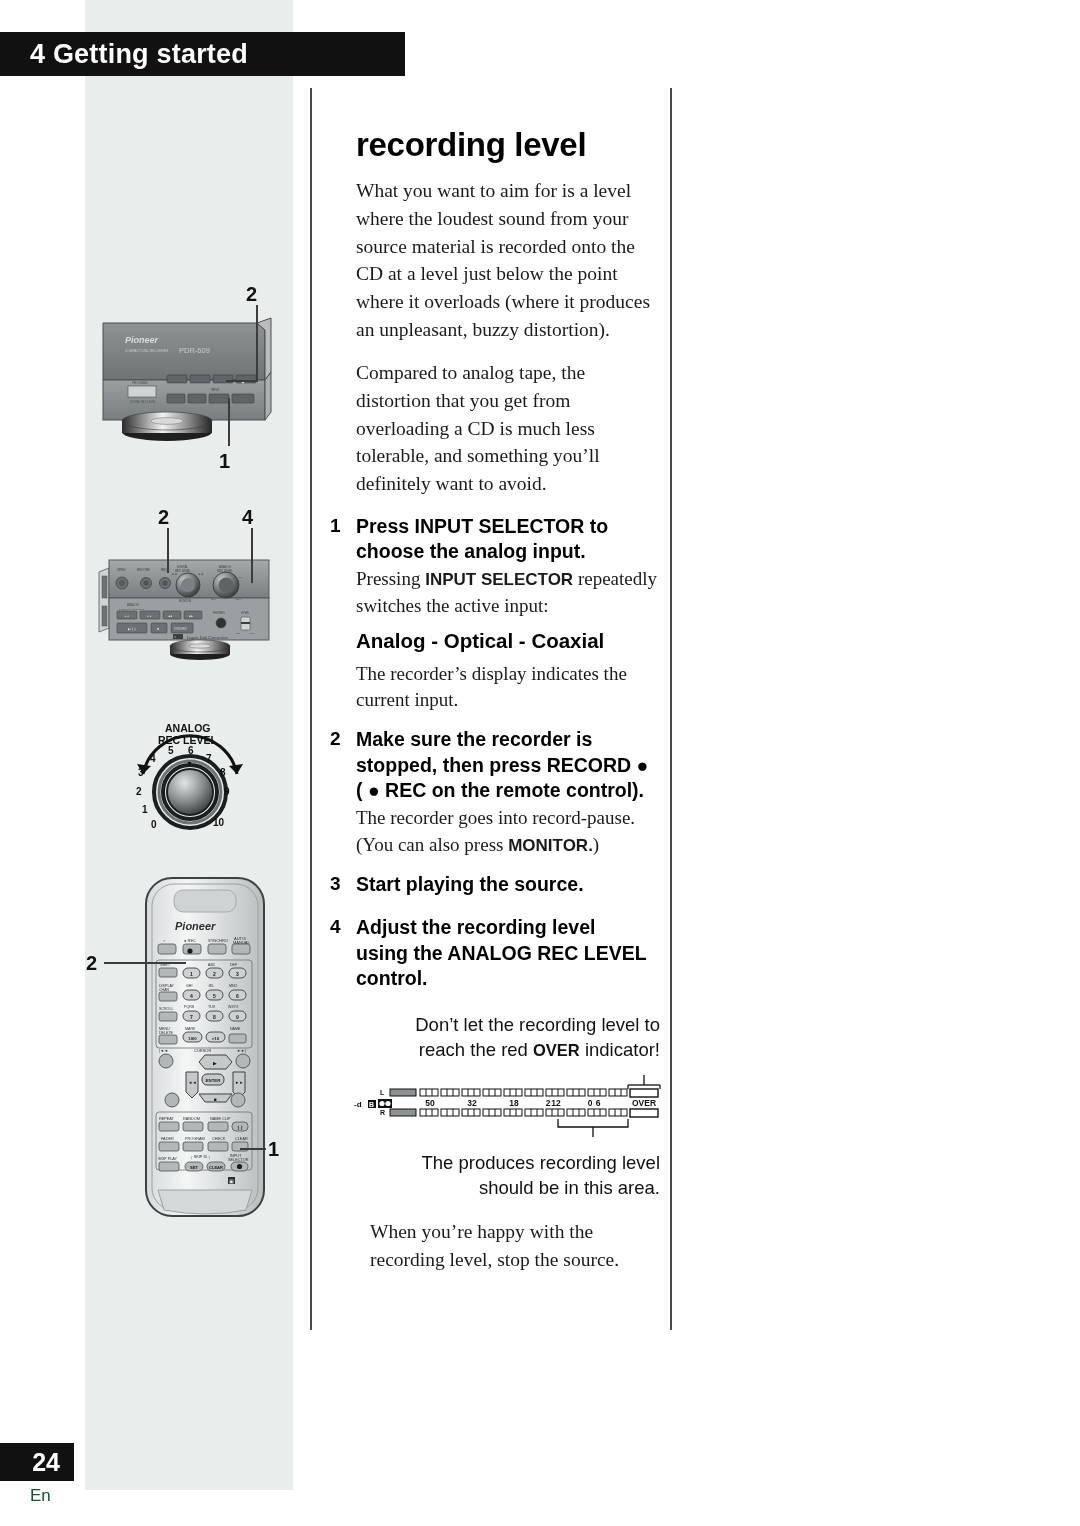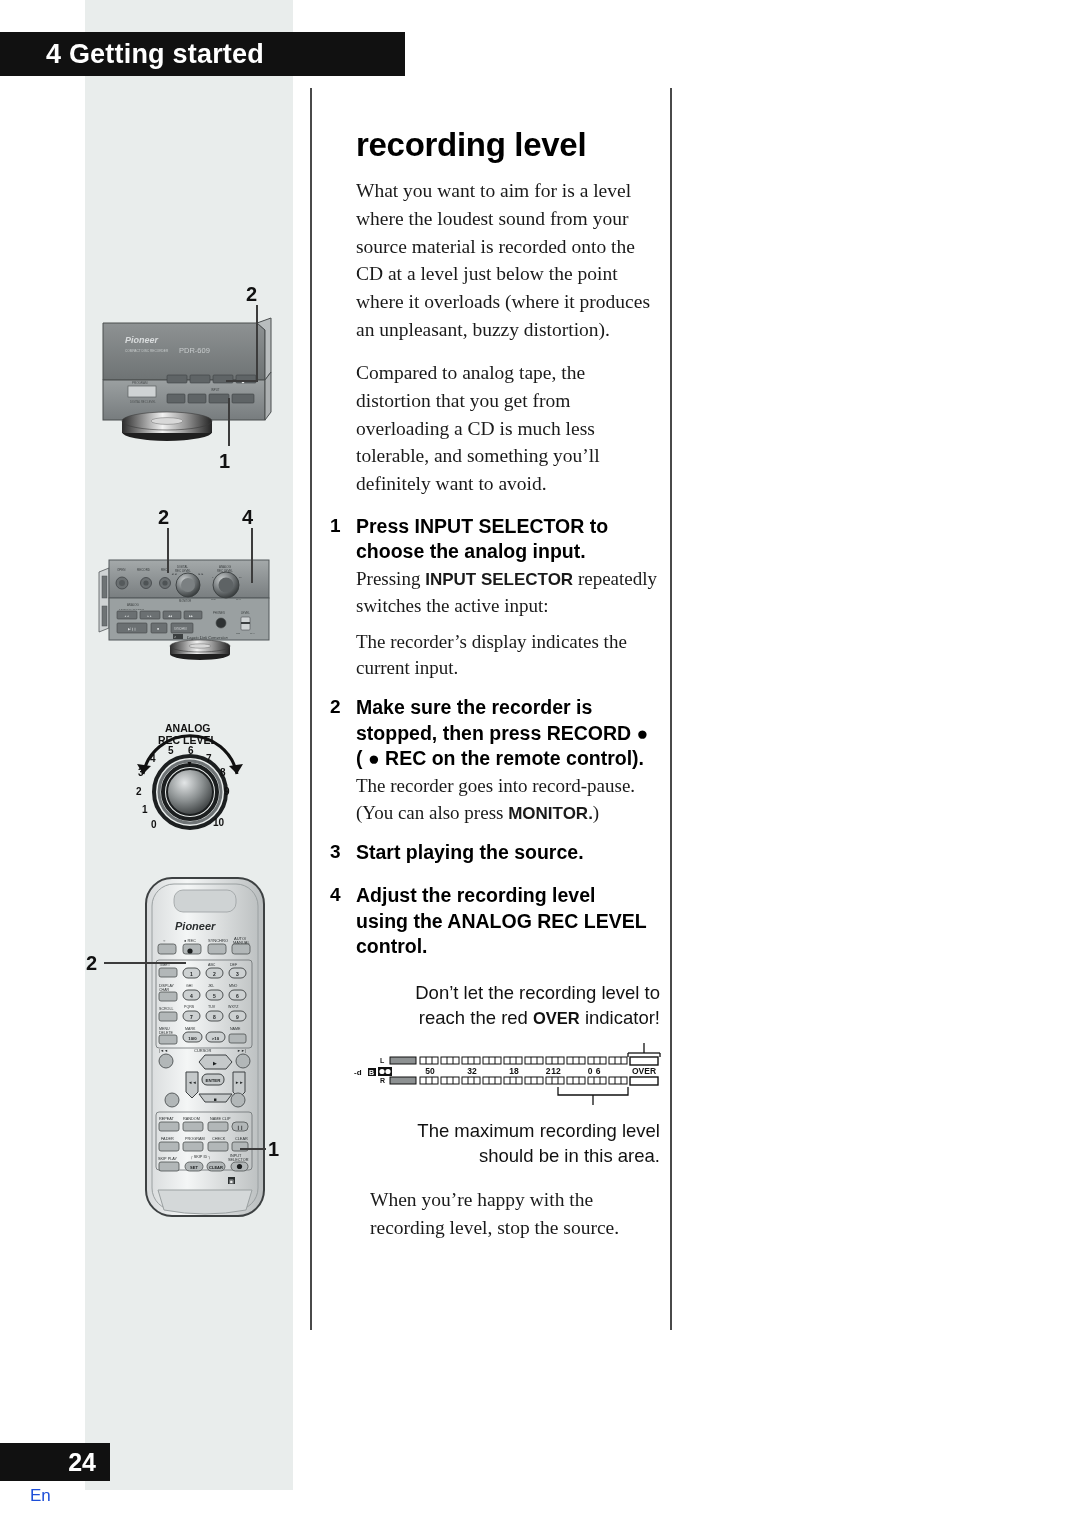--- a/index.html
+++ b/index.html
@@ -16,21 +16,21 @@
     background:#e9edec;
   }
   
   .banner{
     position:absolute;left:0;top:32px;width:405px;height:44px;
     background:#111111;
     display:flex;align-items:center;
   }
   .banner-text{
     color:#ffffff;font-size:27px;font-weight:bold;letter-spacing:.2px;
-    padding-left:46px;font-family:"Liberation Sans", sans-serif;
+    padding-left:30px;font-family:"Liberation Sans", sans-serif;
   }
   
   .rule{position:absolute;width:2px;background:#4a4a4a;}
   .rule-left{left:310px;top:88px;height:1242px;}
   .rule-right{left:670px;top:88px;height:1242px;}
   
   .col-right{
     position:absolute;left:330px;top:88px;width:330px;
   }
   h1.title{
@@ -92,26 +92,26 @@
     position:absolute;font-family:"Liberation Sans", sans-serif;
     font-weight:bold;font-size:20px;color:#111;
   }
   .leader{position:absolute;background:#3c3c3c;}
   .leader.v{width:1.6px;}
   .leader.h{height:1.6px;}
 
   
   .pagebox{
     position:absolute;left:0;top:1443px;width:74px;height:38px;
-    background:#111;display:flex;align-items:center;justify-content:flex-end;padding-left:36px;
+    background:#111;display:flex;align-items:center;justify-content:flex-end;
   }
   .pagenum{color:#fff;font-weight:bold;font-size:25px;padding-right:14px;
            font-family:"Liberation Sans", sans-serif;}
   .pagelang{
-    position:absolute;left:30px;top:1486px;font-size:17px;color:#1d4ed8;
+    position:absolute;left:30px;top:1486px;font-size:17px;color:#14532d;
     font-family:"Liberation Sans", sans-serif;
   }
 </style>
 </head>
 <body>
 
 <div class="tint-col"></div>
 
 <div class="banner">
   <span class="banner-text">4 Getting started</span>
@@ -484,20 +484,21 @@
   <p class="body">What you want to aim for is a level where the loudest sound from your source material is recorded onto the CD at a level just below the point where it overloads (where it produces an unpleasant, buzzy distortion).</p>
   <p class="body">Compared to analog tape, the distortion that you get from overloading a CD is much less tolerable, and something you’ll definitely want to avoid.</p>
 
   <div class="steps">
 
     <div class="step">
       <div class="step-num">1</div>
       <div class="step-body">
         <div class="step-head">Press INPUT SELECTOR to choose the analog input.</div>
         <div class="step-sub"><span>Pressing </span><b>INPUT SELECTOR</b><span> repeatedly switches the active input:</span></div>
+        <div class="inline-modes">Analog - Optical -  Coaxial</div>
         <div class="step-sub">The recorder’s display indicates the current input.</div>
       </div>
     </div>
 
     <div class="step">
       <div class="step-num">2</div>
       <div class="step-body">
         <div class="step-head">
           <span>Make sure the recorder is</span><br>
           <span>stopped, then press RECORD ●</span><br>
@@ -630,21 +631,21 @@
       <line x1="292" y1="2" x2="292" y2="12" stroke="#111" stroke-width="1.3"></line>
       <polyline points="276,12 308,12" fill="none" stroke="#111" stroke-width="1.3"></polyline>
       <polyline points="276,12 276,16 " fill="none" stroke="#111" stroke-width="1.3"></polyline>
       <polyline points="308,12 308,16" fill="none" stroke="#111" stroke-width="1.3"></polyline>
 
       <polyline points="206,46 206,54 276,54 276,46" fill="none" stroke="#111" stroke-width="1.3"></polyline>
       <line x1="241" y1="54" x2="241" y2="64" stroke="#111" stroke-width="1.3"></line>
     </svg>
   </div>
 
-  <div class="note-right2">The maximum recording level should be in this area.</div>
+  <div class="note-right2">The produces recording level should be in this area.</div>
 
   <p class="closing">When you’re happy with the recording level, stop the source.</p>
 </div>
 
 <div class="pagebox">
   <span class="pagenum">24</span>
 </div>
 <div class="pagelang">En</div>
 
 </body></html>

